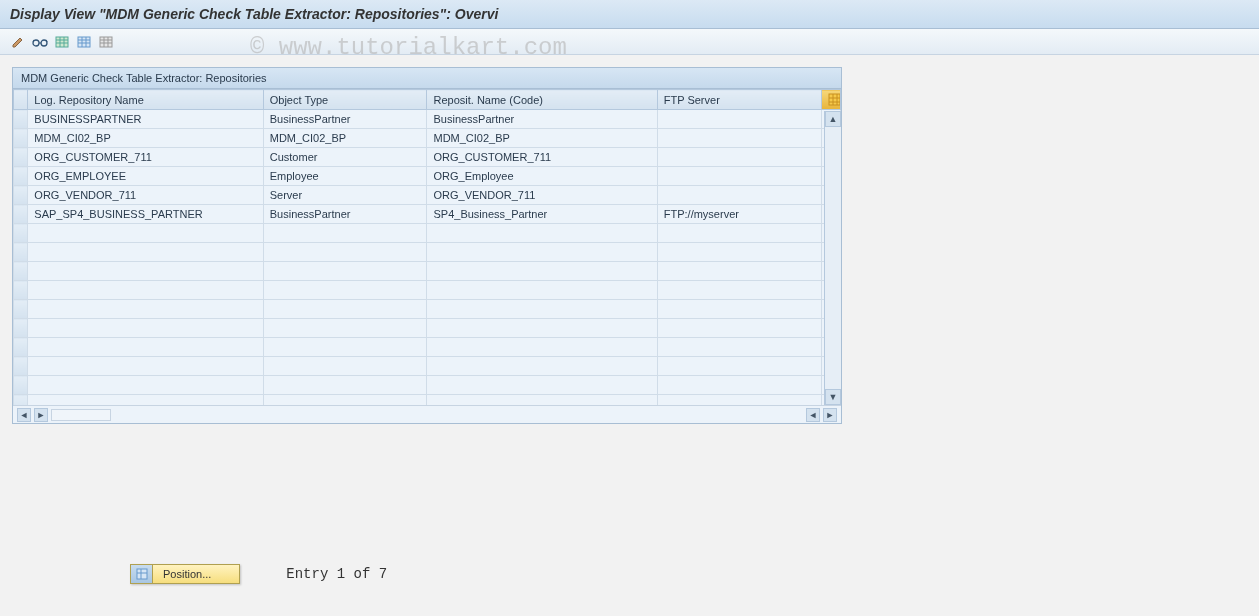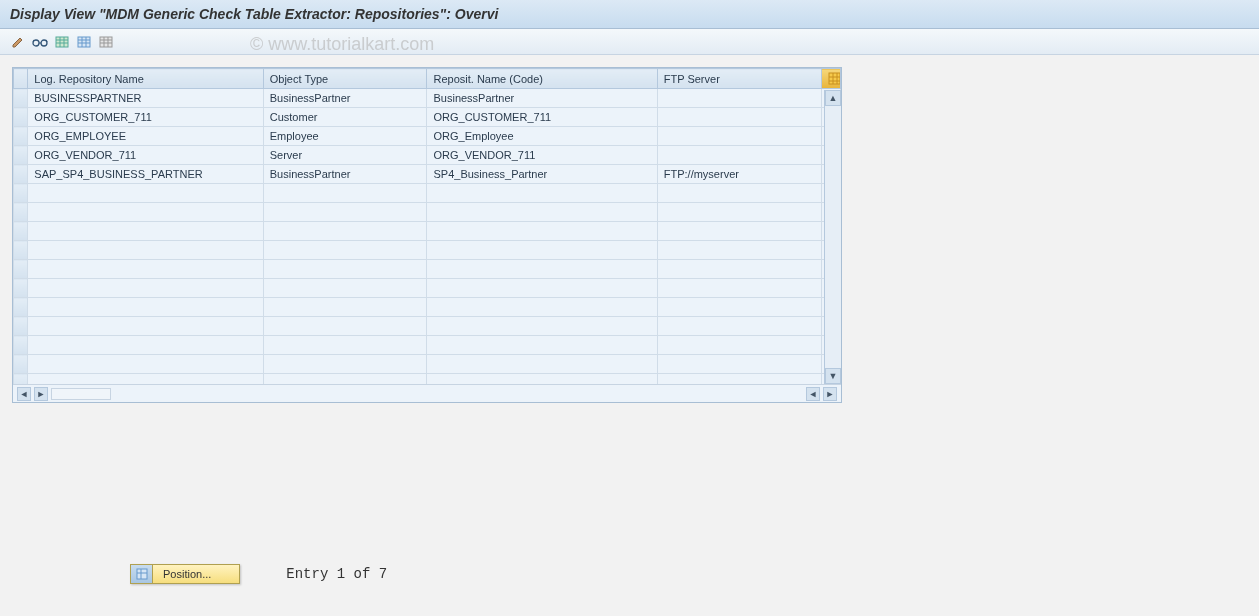--- a/index.html
+++ b/index.html
@@ -144,23 +144,23 @@
   .position-btn .icon-box {
     width:22px;height:100%;background:linear-gradient(#c7dcef,#a8c6e2);
     border-right:1px solid #b0a050;
     display:flex;align-items:center;justify-content:center;font-size:11px;
   }
   .position-btn .label { padding:0 10px; color:#333; }
   .entry-text { color:#333; font-size:14px;font-family:Liberation Mono, monospace; }
   .watermark {
     position:absolute;
     top: 34px; left: 250px;
-    font-size: 18px;
+    font-size: 24px;
     color: rgba(180,180,180,.6);
-    font-family: Liberation Sans, sans-serif;
+    font-family: Liberation Mono, monospace;
     pointer-events:none;
     text-align:center;
   }
   svg { display:block; }
 </style>
 </head>
 <body>
 
 <div class="title-bar">Display View "MDM Generic Check Table Extractor: Repositories": Overvi</div>
 
@@ -203,20 +203,21 @@
         <line x1="5" y1="1" x2="5" y2="11" stroke="#999"></line>
         <line x1="9" y1="1" x2="9" y2="11" stroke="#999"></line>
       </svg>
   </div>
 </div>
 
 <div class="watermark">© www.tutorialkart.com</div>
 
 <div class="content-area">
   <div class="panel">
+    <div class="panel-header">MDM Generic Check Table Extractor: Repositories</div>
     <div class="grid-wrap">
       <table class="grid">
         <thead>
           <tr>
             <th class="row-selector-h"></th>
             <th class="col-log">Log. Repository Name</th>
             <th class="col-obj">Object Type</th>
             <th class="col-rep">Reposit. Name (Code)</th>
             <th class="col-ftp">FTP Server</th>
             <th class="config-col">
@@ -234,20 +235,28 @@
             <tr>
               <td class="row-selector"></td>
               <td>BUSINESSPARTNER</td>
               <td>BusinessPartner</td>
               <td>BusinessPartner</td>
               <td></td>
               <td></td>
             </tr>
             <tr>
               <td class="row-selector"></td>
+              <td>MDM_CI02_BP</td>
+              <td>MDM_CI02_BP</td>
+              <td>MDM_CI02_BP</td>
+              <td></td>
+              <td></td>
+            </tr>
+            <tr>
+              <td class="row-selector"></td>
               <td>ORG_CUSTOMER_711</td>
               <td>Customer</td>
               <td>ORG_CUSTOMER_711</td>
               <td></td>
               <td></td>
             </tr>
             <tr>
               <td class="row-selector"></td>
               <td>ORG_EMPLOYEE</td>
               <td>Employee</td>

